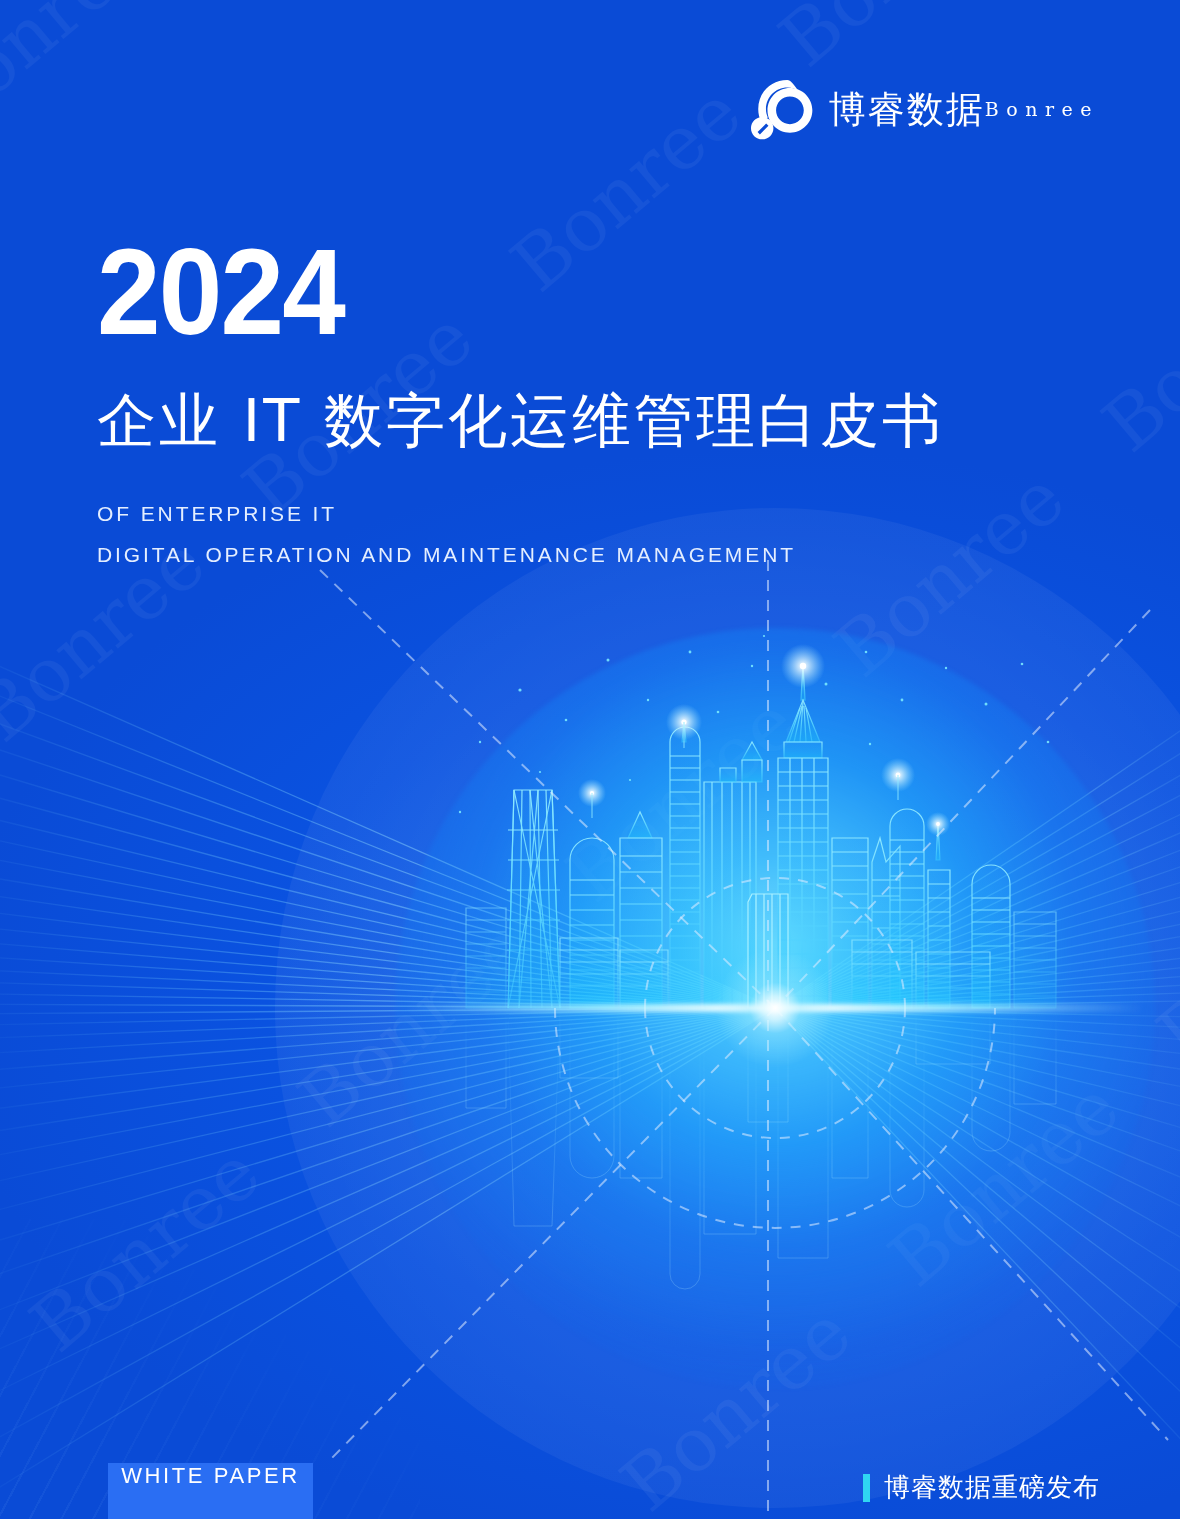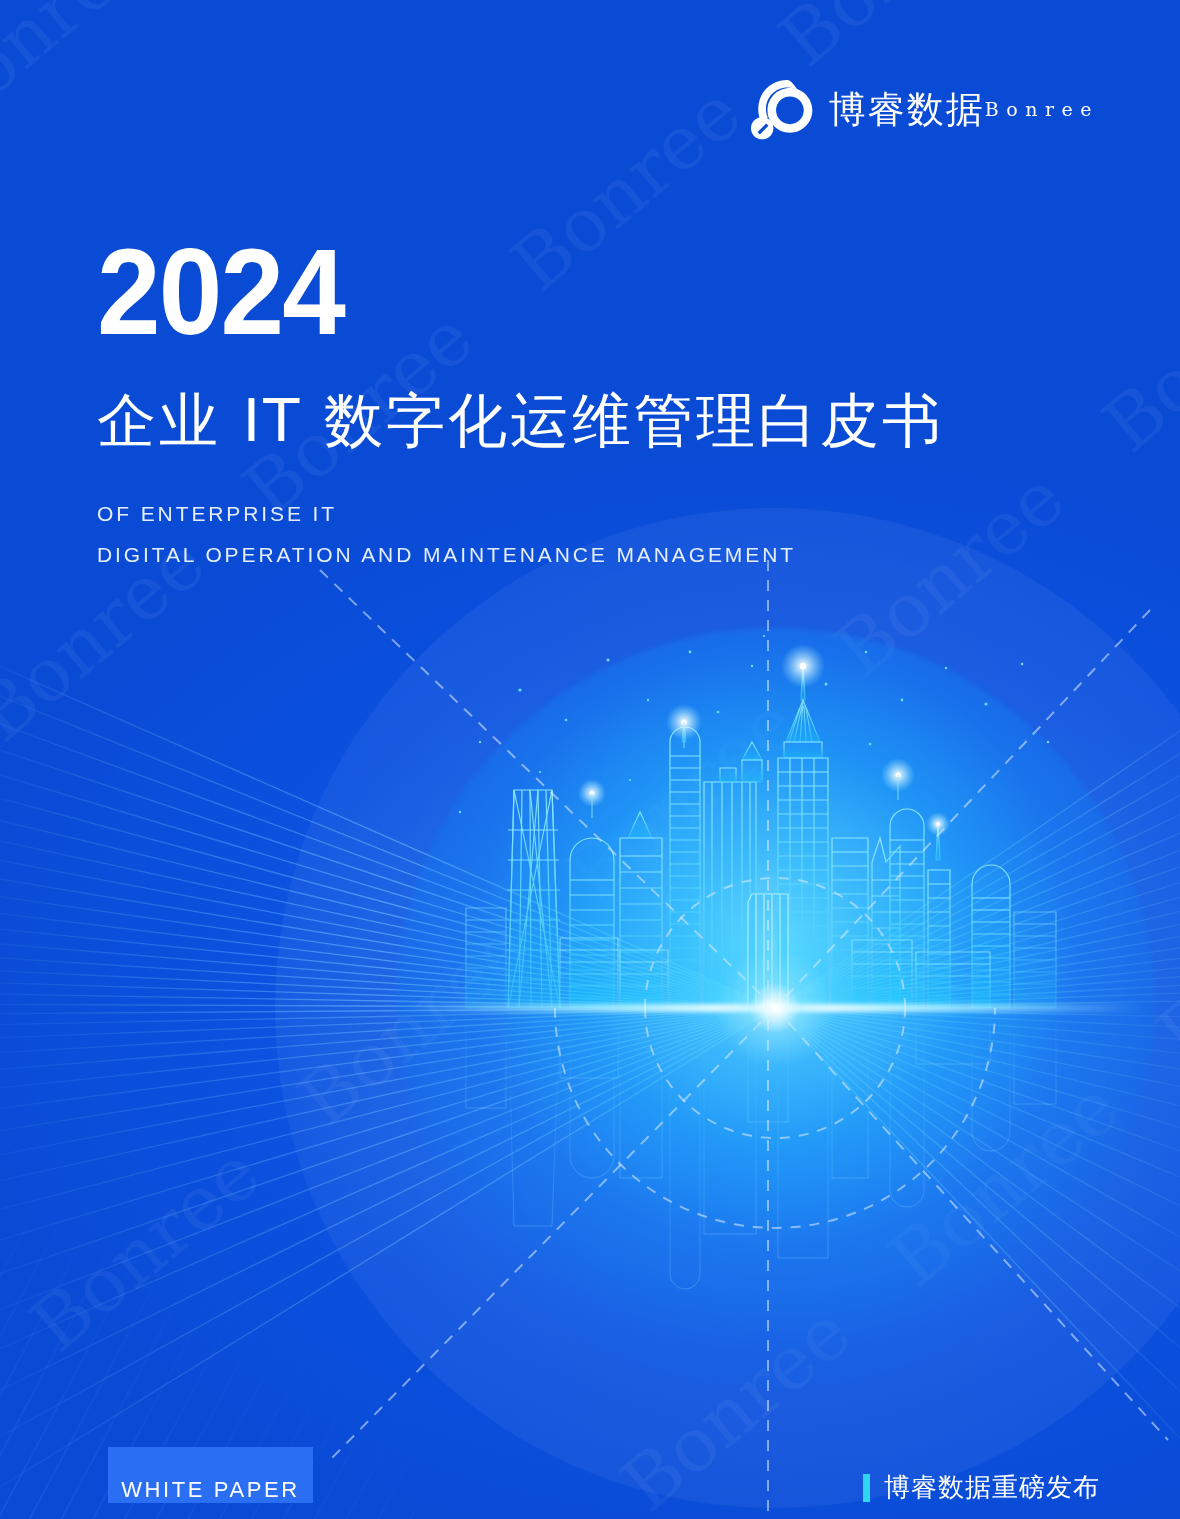--- a/index.html
+++ b/index.html
@@ -124,24 +124,24 @@
   .subtitle{
     margin-top:40px;
     font-size:21px;line-height:1.95;color:#e4eeff;font-weight:300;
     letter-spacing:2.9px;
     font-family:"Liberation Sans","DejaVu Sans",sans-serif;
   }
   .subtitle div{white-space:nowrap;}
 
   .footer{position:absolute;left:0;right:0;bottom:0;height:60px;}
   .wp-badge{
-    position:absolute;left:108px;bottom:16px;
+    position:absolute;left:108px;bottom:0;
     width:205px;height:56px;
     background:#2a6ef3;
-    display:flex;align-items:flex-end;justify-content:center;
+    display:flex;align-items:flex-start;justify-content:center;
   }
   .wp-badge span{
     font-size:22px;color:#ffffff;letter-spacing:2.6px;font-weight:400;
     font-family:"Liberation Sans","DejaVu Sans",sans-serif;
   }
   .release{
     position:absolute;right:80px;bottom:14px;
     display:flex;align-items:center;gap:14px;
   }
   .release-bar{width:7px;height:28px;background:#2fd6f2;flex:0 0 auto;}

